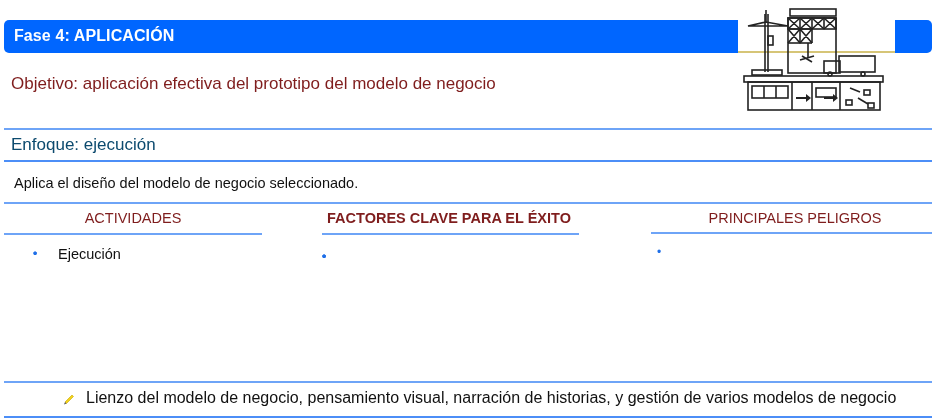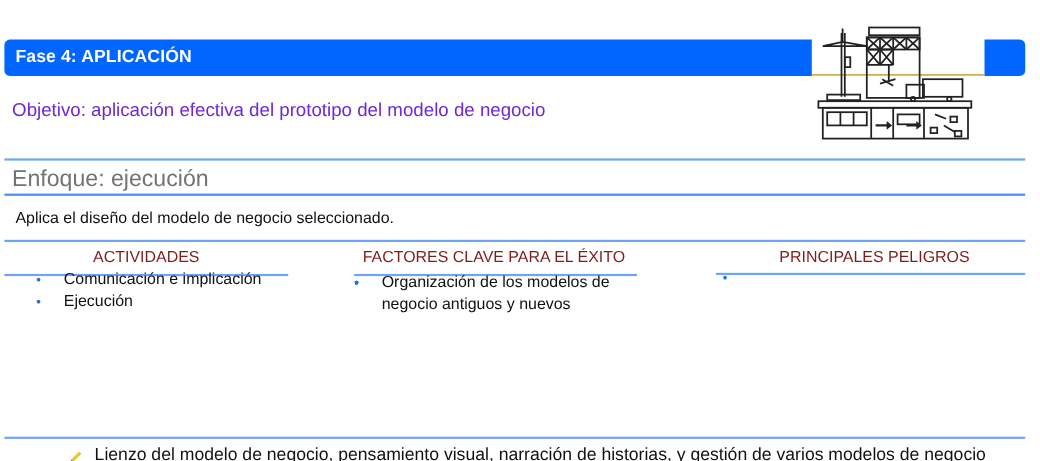--- a/index.html
+++ b/index.html
@@ -1,37 +1,37 @@
 <!DOCTYPE html>
 <html><head>
   <meta charset="utf-8">
   <style>
     html, body { margin: 0; padding: 0; background: #ffffff; }
     body {
       width: 945px; height: 419px; position: relative; overflow: hidden;
       font-family: "Liberation Sans", "DejaVu Sans", sans-serif;
       color: #111;
     }
-    .abs { position: absolute; margin-top: 16px; }
+    .abs { position: absolute; }
     .header-bar {
       left: 4px; top: 20px; width: 928px; height: 33px;
       background: #0066ff; border-radius: 5px;
     }
     .header-title {
       left: 14px; top: 27px; color: #fff; font-weight: bold; font-size: 16px;
       letter-spacing: 0.1px; white-space: nowrap;
     }
     .illustration { left: 738px; top: 0; width: 157px; height: 112px; background: #fff; }
     .objective {
-      left: 11px; top: 74px; font-size: 17px; white-space: nowrap; color: #6d28d9;
+      left: 11px; top: 74px; font-size: 17px; white-space: nowrap; color: #7f1d1d;
     }
     .hline { height: 2px; background: #4c8ef7; }
     .hline.light { background: #6ea4f7; }
     .focus-title {
-      left: 11px; top: 135px; font-size: 21px; color: #737373; white-space: nowrap;
+      left: 11px; top: 135px; font-size: 17px; color: #0c4a6e; white-space: nowrap;
     }
     .focus-text {
       left: 14px; top: 175px; font-size: 14.5px; white-space: nowrap; color: #111;
     }
     .col-header {
       font-size: 14.5px; color: #7f1d1d; text-align: center; white-space: nowrap;
     }
     ul.bullets {
       list-style: none; margin: 0; padding: 0; font-size: 14.5px; line-height: 20.3px; color: #111;
     }
@@ -106,35 +106,35 @@
 
 <div class="abs hline light" style="left:4px; top:128px; width:928px;"></div>
 <div class="abs focus-title">Enfoque: ejecución</div>
 <div class="abs hline" style="left:4px; top:160px; width:928px;"></div>
 <div class="abs focus-text">Aplica el diseño del modelo de negocio seleccionado.</div>
 <div class="abs hline light" style="left:4px; top:202px; width:928px;"></div>
 
 <div class="abs col-header" style="left:4px; top:210px; width:258px;">ACTIVIDADES</div>
 <div class="abs hline light" style="left:4px; top:233px; width:258px;"></div>
 
-<div class="abs col-header" style="left:318px; top:210px; width:262px;">FACTORES CLAVE PARA EL ÉXITO</div>
+<div class="abs col-header" style="left:318px; top:210px; width:262px;font-weight:bold;">FACTORES CLAVE PARA EL ÉXITO</div>
 <div class="abs hline light" style="left:322px; top:233px; width:257px;"></div>
 
 <div class="abs col-header" style="left:654px; top:210px; width:282px;">PRINCIPALES PELIGROS</div>
 <div class="abs hline light" style="left:651px; top:232px; width:281px;"></div>
 
 <ul class="abs bullets" style="left:33px; top:244px; width:260px;">
-  <li><span class="dot">•</span><span>Comunicación e implicación</span></li>
+  <li><span class="dot">•</span></li>
   <li><span class="dot">•</span><span>Ejecución</span></li>
 </ul>
 
 <ul class="abs bullets" style="left:322px; top:247px; width:270px;">
   <li><span class="dot">•</span></li>
   <li><span class="dot">•</span></li>
-  <li><span class="dot">•</span><span>Organización de los modelos de negocio antiguos y nuevos</span></li>
+  <li><span class="dot">•</span></li>
 </ul>
 
 <ul class="abs bullets" style="left:657px; top:242px; width:270px;">
   <li><span class="dot">•</span></li>
 </ul>
 
 <div class="abs hline light" style="left:4px; top:381px; width:928px;"></div>
 <div class="abs pencil">
   <svg width="14" height="14" viewBox="0 0 14 14">
     <path d="M3 11 L10 4 L11.5 5.5 L4.5 12.5 Z" fill="#f2d21a" stroke="#c9a800" stroke-width="0.6"></path>

